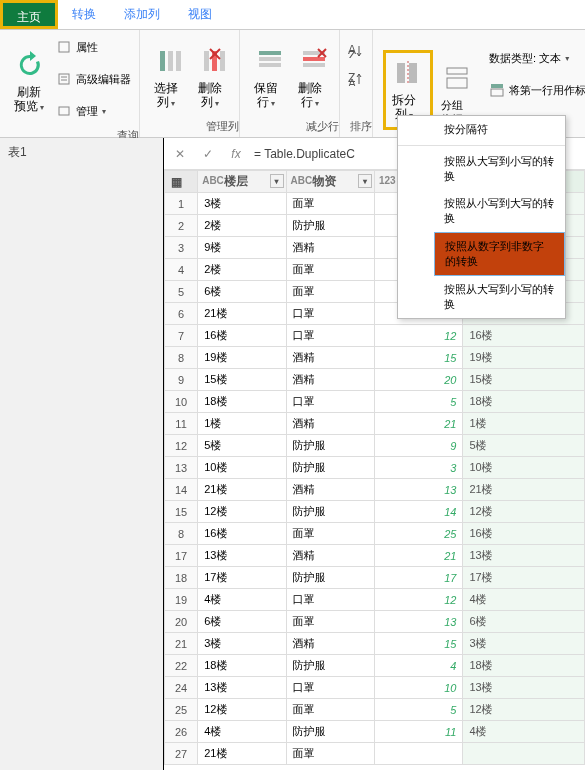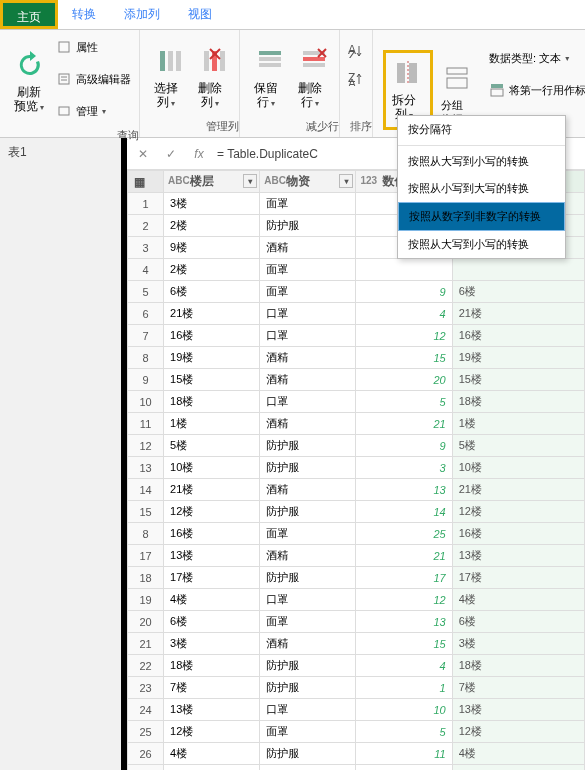--- a/index.html
+++ b/index.html
@@ -20,42 +20,42 @@
 .big-btn .lbl { font-size: 11px; text-align: center; line-height: 14px; }
 .big-btn .caret { font-size: 8px; color: #555; margin-left: 2px; }
 
 .small-col { display: flex; flex-direction: column; gap: 10px; padding: 2px 0; }
 .small-btn { display: flex; align-items: center; gap: 4px; height: 22px; padding: 0 4px; cursor: pointer; }
 .small-btn .icon { width: 16px; height: 16px; display: flex; align-items: center; justify-content: center; }
 .small-btn .lbl { font-size: 11px; white-space: nowrap; }
 .small-btn .caret { font-size: 8px; color: #555; }
 
 .content { display: flex; height: calc(770px - 138px); }
-.sidebar { width: 127px; background: #f1f1f1; border-right: 6px solid #000000; padding: 6px 8px; color: #444; font-size: 11px; }
+.sidebar { width: 164px; background: #f1f1f1; border-right: 1px solid #000000; padding: 6px 8px; color: #444; font-size: 11px; }
 
 .main { flex: 1; display: flex; flex-direction: column; }
 .formula-bar { height: 32px; display: flex; align-items: center; border-bottom: 1px solid #ddd; padding: 0 6px; gap: 8px; }
 .fb-btn { width: 20px; height: 20px; display: flex; align-items: center; justify-content: center; color: #888; cursor: pointer; }
 .fb-input { flex: 1; font-size: 12px; color: #444; }
 
 .table-wrap { flex: 1; overflow: hidden; position: relative; }
 table { border-collapse: collapse; width: 100%; }
 th, td { border: 1px solid #ddd; height: 22px; padding: 0 6px; text-align: left; font-size: 11px; white-space: nowrap; }
 th { background: #f3f3f3; color: #555; position: relative; }
 .rownum-th { width: 30px; background: #e9e9e9; }
 .rownum { width: 30px; text-align: center; background: #f9f9f9; color: #555; }
 .th-filter { position: absolute; right: 2px; top: 3px; width: 14px; height: 14px; border: 1px solid #bbb; font-size: 8px; display: flex; align-items: center; justify-content: center; cursor: pointer; }
 .col-type { font-size: 10px; color: #888; position: absolute; left: 4px; top: 4px; }
 .th-label { padding-left: 20px; }
 .numcol { text-align: right; font-style: italic; color: #3a6; }
 .greencol { background: #f0f8f2; color: #555; }
 
 .dropdown { position: absolute; left: 397px; top: 115px; width: 169px; background: #fff; border: 1px solid #bbb; box-shadow: 2px 2px 6px rgba(0,0,0,.2); z-index: 100; }
-.dropdown-item { padding: 6px 10px; font-size: 11px; cursor: pointer; }
-.dropdown-item.sel { background: #0369a1; border: 1px solid #7fb8e6; }
+.dropdown-item { padding: 6px 10px; font-size: 11px; cursor: pointer; margin-left: 36px; }
+.dropdown-item.sel { background: #c2410c; border: 1px solid #7fb8e6; }
 .dropdown-sep { height: 1px; background: #e0e0e0; margin: 2px 0; }
 
 svg { display: block; }
 </style>
 </head>
 <body>
 
 <div class="menubar">
   <div class="menubar-tab active highlight-red">主页</div>
   <div class="menubar-tab">转换</div>
@@ -415,27 +415,20 @@
               <td class="greencol">3楼</td>
             </tr>
             <tr>
               <td class="rownum">22</td>
               <td>18楼</td>
               <td>防护服</td>
               <td class="numcol">4</td>
               <td class="greencol">18楼</td>
             </tr>
             <tr>
-              <td class="rownum">23</td>
-              <td>7楼</td>
-              <td>防护服</td>
-              <td class="numcol">1</td>
-              <td class="greencol">7楼</td>
-            </tr>
-            <tr>
               <td class="rownum">24</td>
               <td>13楼</td>
               <td>口罩</td>
               <td class="numcol">10</td>
               <td class="greencol">13楼</td>
             </tr>
             <tr>
               <td class="rownum">25</td>
               <td>12楼</td>
               <td>面罩</td>

